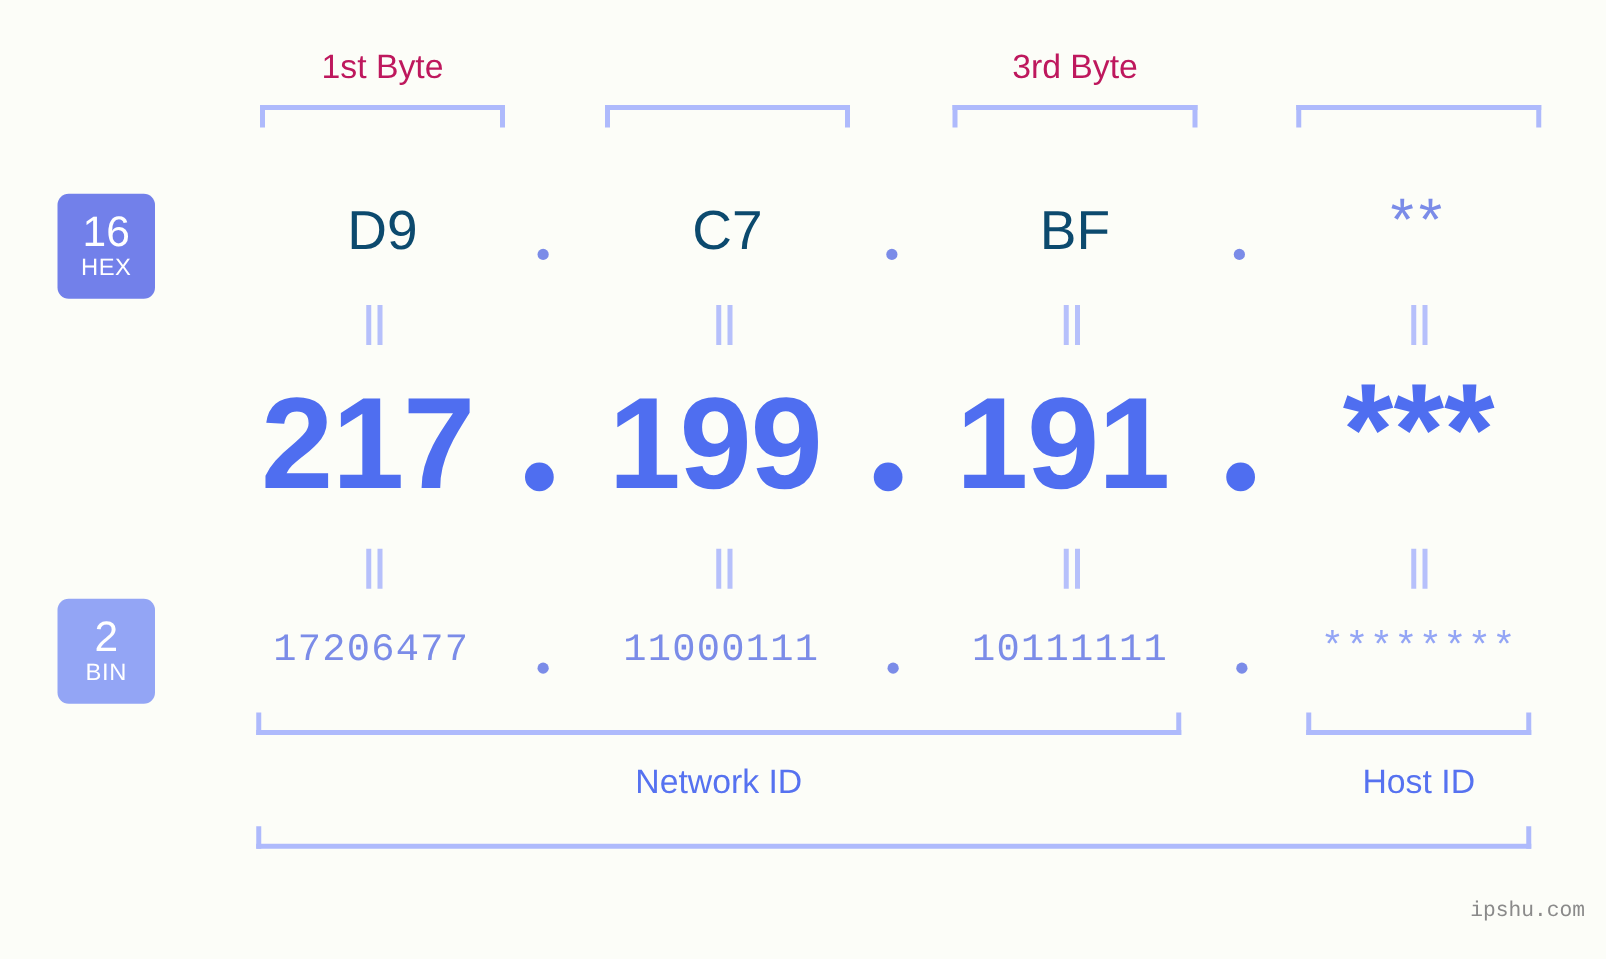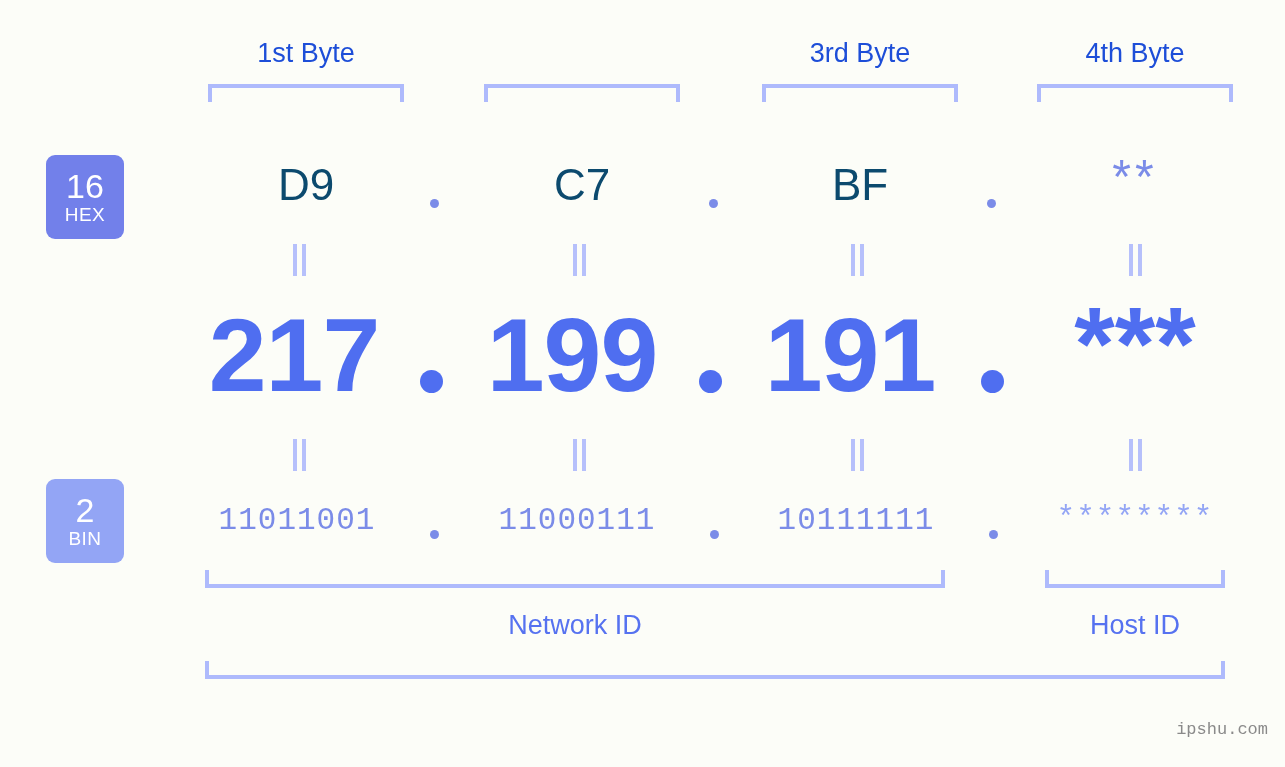--- a/index.html
+++ b/index.html
@@ -21,21 +21,21 @@
   }
 
   
   .byte-label {
     position: absolute;
     top: 33px;
     height: 40px;
     line-height: 40px;
     text-align: center;
     font-size: 27px;
-    color: #1d4ed8;
+    color: #be185d;
     font-family: "Liberation Sans", sans-serif;
     letter-spacing: 0px;
     white-space: nowrap;
   }
 
   
   .bracket {
     position: absolute;
     border-color: #aebafc;
     border-style: solid;
@@ -194,21 +194,20 @@
     letter-spacing: 0px;
   }
 </style>
 </head>
 <body>
 
 <div class="stage">
 
   <div class="byte-label" style="left:208px; width:196px;">1st Byte</div>
   <div class="byte-label" style="left:762px; width:196px;">3rd Byte</div>
-  <div class="byte-label" style="left:1037px; width:196px;">4th Byte</div>
 
   <div class="bracket bracket-down" style="left:208px; top:84px; width:196px;"></div>
   <div class="bracket bracket-down" style="left:484px; top:84px; width:196px;"></div>
   <div class="bracket bracket-down" style="left:762px; top:84px; width:196px;"></div>
   <div class="bracket bracket-down" style="left:1037px; top:84px; width:196px;"></div>
 
   <div class="badge" style="top:155px; background:#7280ea;justify-content:center;">
     <span class="num">16</span>
     <span class="nm">HEX</span>
   </div>
@@ -265,21 +264,21 @@
   <div class="eq" style="left:851px; top:439px;">
       <i></i>
       <i></i>
     </div>
   <div class="eq" style="left:1129px; top:439px;">
       <i></i>
       <i></i>
     </div>
 
   <div class="row">
-    <div class="cell bin-val" style="left:199px; top:505px; width:196px;">11011001</div>
+    <div class="cell bin-val" style="left:199px; top:505px; width:196px;">17206477</div>
     <div class="dot-bin" style="left:430px; top:530px;"></div>
     <div class="cell bin-val" style="left:479px; top:505px; width:196px;">11000111</div>
     <div class="dot-bin" style="left:710px; top:530px;"></div>
     <div class="cell bin-val" style="left:758px; top:505px; width:196px;">10111111</div>
     <div class="dot-bin" style="left:989px; top:530px;"></div>
     <div class="cell bin-star" style="left:1037px; top:503px; width:196px;">********</div>
   </div>
 
   <div class="bracket bracket-up" style="left:205px; top:570px; width:740px;"></div>
   <div class="bracket bracket-up" style="left:1045px; top:570px; width:180px;"></div>

